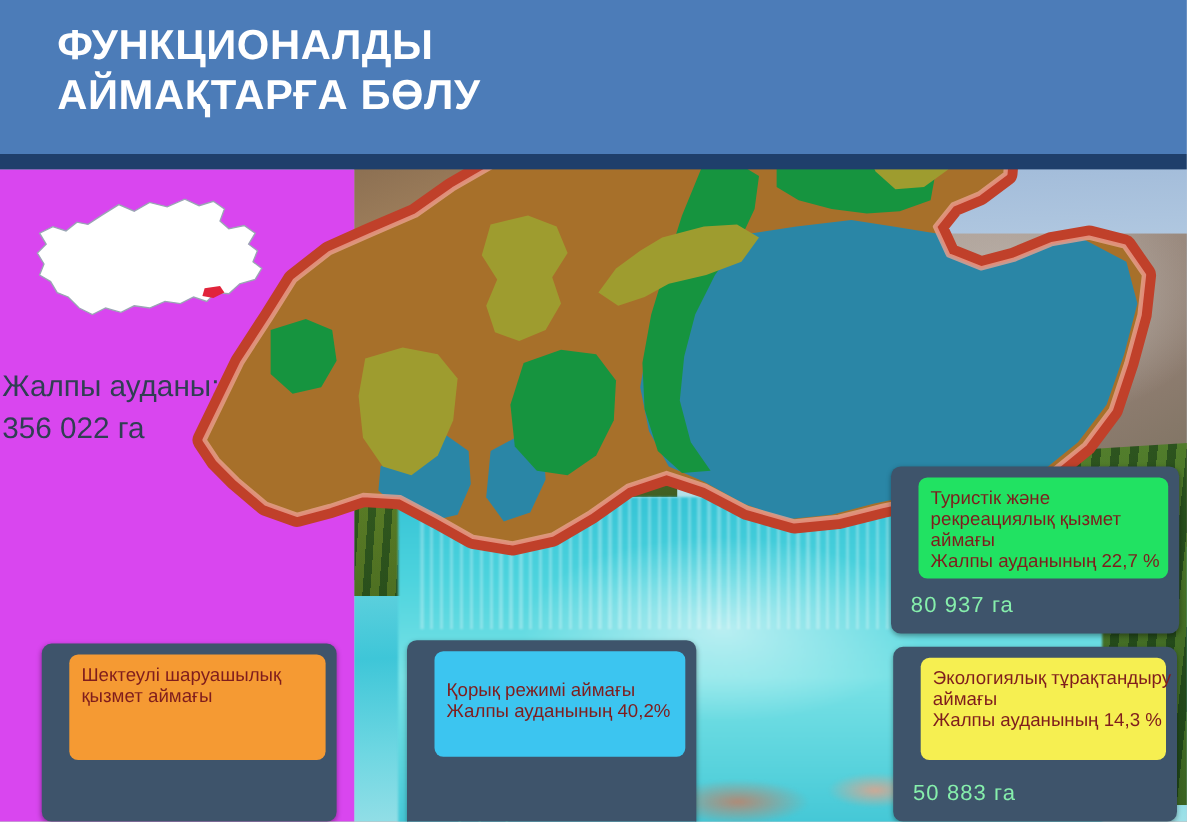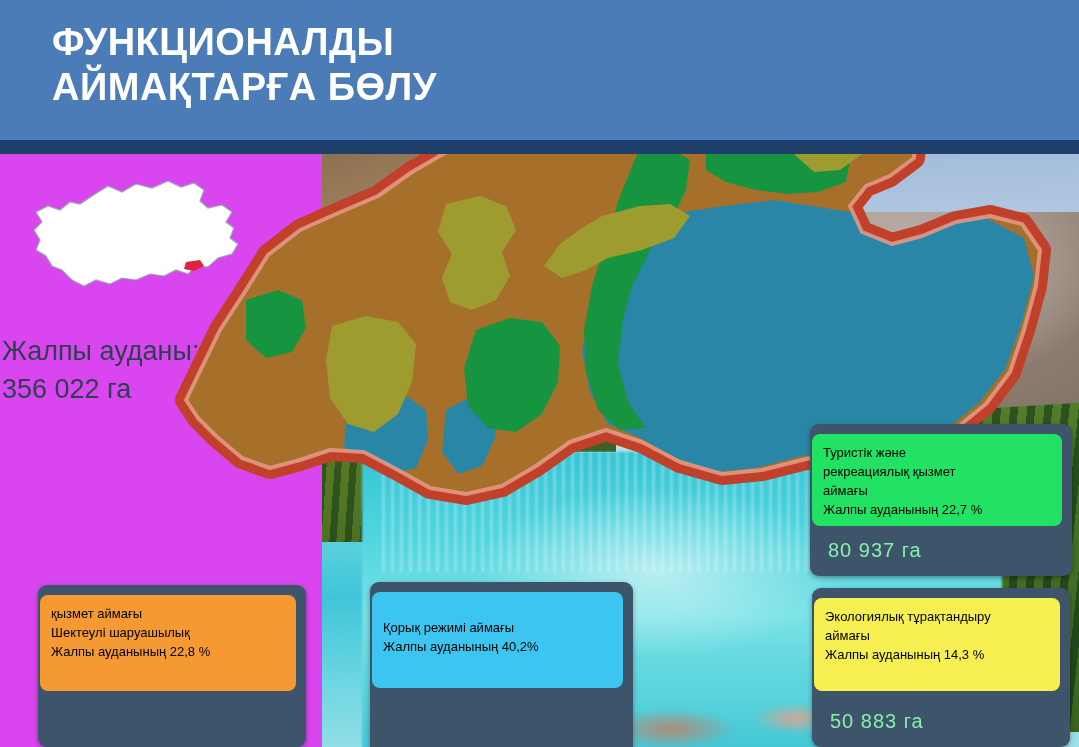--- a/index.html
+++ b/index.html
@@ -64,22 +64,22 @@
   .kz-map{position:absolute;left:18px;top:16px;width:262px;height:140px;}
   .total-label{position:absolute;left:2px;top:178px;width:300px;color:#2f3f52;font-size:27px;line-height:38px;}
 
   
   .park-map{position:absolute;left:150px;top:0px;width:929px;height:640px;pointer-events:none;}
   .park-island{position:absolute;left:705px;top:8px;width:110px;height:80px;}
 
   
   .card{position:absolute;border-radius:9px;background:#3e546b;
     box-shadow:0 2px 5px rgba(0,0,0,.35);}
-  .card-inner{position:absolute;left:2px;top:10px;right:10px;border-radius:8px;padding:9px 11px;
-    box-sizing:border-box;color:#000000;font-size:13px;line-height:19px;}
+  .card-inner{position:absolute;left:25px;top:10px;right:10px;border-radius:8px;padding:9px 11px;
+    box-sizing:border-box;color:#7f1d1d;font-size:17px;line-height:19px;}
   .card-value{position:absolute;left:18px;bottom:14px;color:#86efac;font-size:20px;letter-spacing:1px;}
 
   .card.orange{left:38px;top:585px;width:268px;height:162px;}
   .card.orange .card-inner{background:#f59a33;height:96px;}
   .card.blue{left:370px;top:582px;width:263px;height:199px;}
   .card.blue .card-inner{background:#3cc5f0;height:96px;padding-top:26px;}
   .card.yellow{left:812px;top:588px;width:258px;height:159px;}
   .card.yellow .card-inner{background:#f6ef51;height:93px;}
   .card.green{left:810px;top:424px;width:262px;height:152px;}
   .card.green .card-inner{background:#21e262;height:92px;}
@@ -211,23 +211,22 @@
       <div class="row">Туристік және</div>
       <div class="row">рекреациялық қызмет</div>
       <div class="row">аймағы</div>
       <div class="row">Жалпы ауданының 22,7 %</div>
     </div>
     <div class="card-value">80 937 га</div>
   </div>
 
   <div class="card orange">
     <div class="card-inner">
+      <div class="row">Шектеулі шаруашылық</div>
       <div class="row">қызмет аймағы</div>
-      <div class="row">Шектеулі шаруашылық</div>
-      <div class="row">Жалпы ауданының 22,8 %</div>
     </div>
   </div>
 
   <div class="card blue">
     <div class="card-inner">
       <div class="row">Қорық режимі аймағы</div>
       <div class="row">Жалпы ауданының 40,2%</div>
     </div>
     <div class="card-value">142 913 га</div>
   </div>

